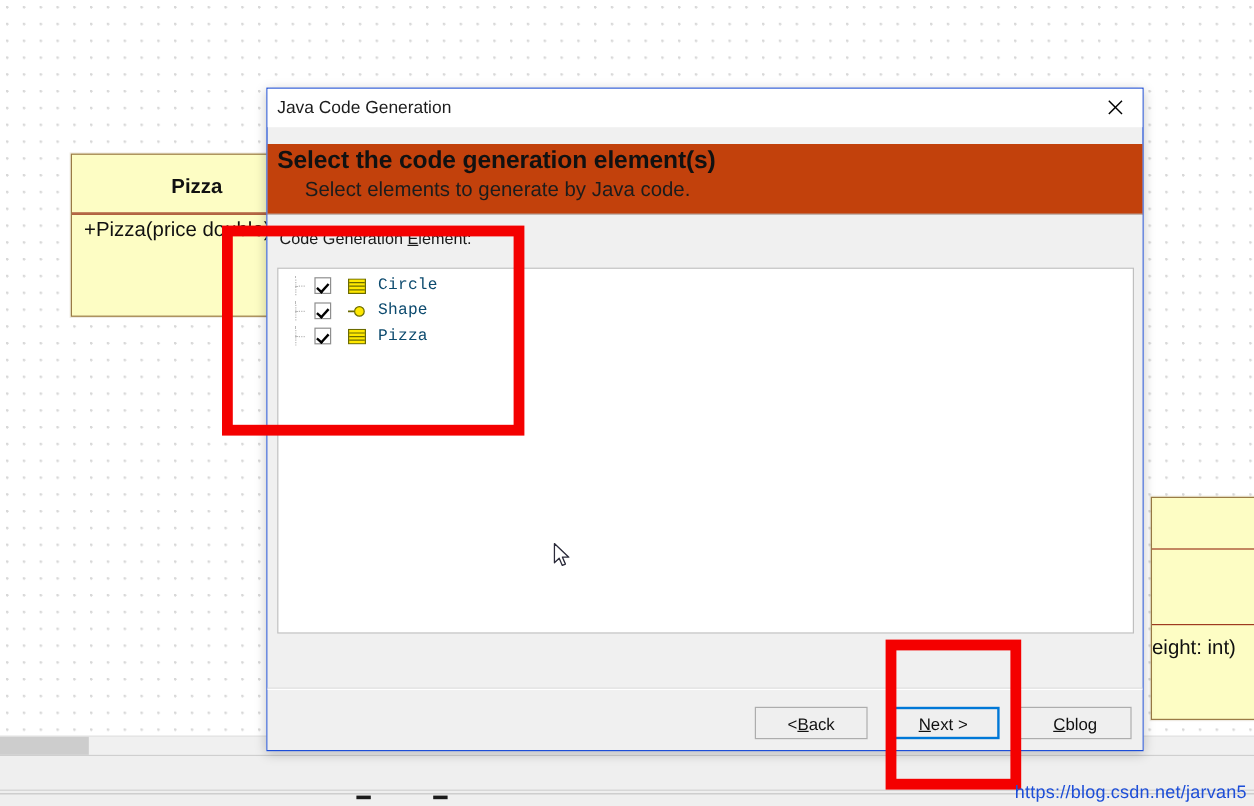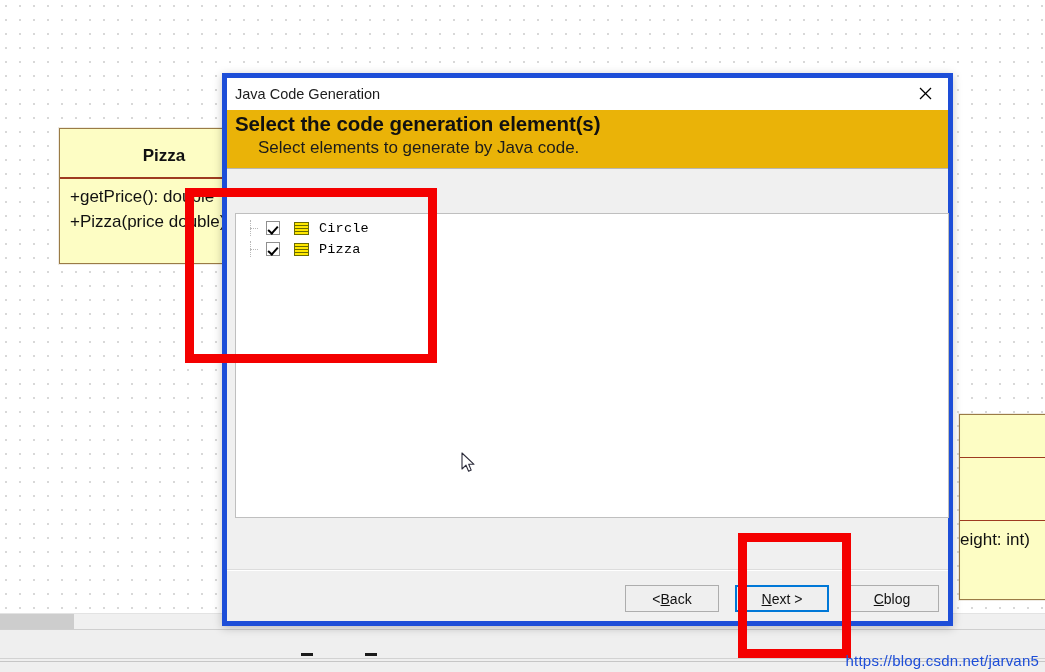--- a/index.html
+++ b/index.html
@@ -103,21 +103,21 @@
     width: 1045px; height: 1px;
     background: #c6c6c6;
   }
 
   
   #dialog {
     position: absolute;
     left: 222px; top: 73px;
     width: 731px; height: 553px;
     background: #f0f0f0;
-    border: 5px solid #1d4ed8;
+    border: 1px solid #1d4ed8;
     box-shadow: 0 2px 9px rgba(0,0,0,0.22);
     display: flex;
     flex-direction: column;
   }
 
   #dlg-titlebar {
     height: 32px;
     background: #ffffff;
     position: relative;
     flex: 0 0 auto;
@@ -131,25 +131,26 @@
   #dlg-close {
     position: absolute;
     right: 0; top: 0;
     width: 46px; height: 31px;
     display: flex; align-items: center; justify-content: center;
     cursor: default;
   }
   #dlg-close svg { display: block; }
 
   #dlg-header {
-    background: #eab308;
+    background: #c2410c;
     flex: 0 0 auto;
     padding: 2px 0 10px 0;
     border-bottom: 1px solid #b6b6b6;
     position: relative;
+    margin-top: 14px;
   }
   #dlg-heading {
     font-size: 20.5px;
     font-weight: bold;
     color: #111;
     margin: 0 0 2px 8px;
     letter-spacing: -0.1px;
   }
   #dlg-subheading {
     font-size: 17px;
@@ -221,21 +222,21 @@
   .tree-icon {
     width: 16px; height: 14px;
     margin-left: 14px;
     flex: 0 0 auto;
     display: flex; align-items: center;
   }
   .tree-text {
     margin-left: 9px;
     font-family: "Liberation Mono", "DejaVu Sans Mono", monospace;
     font-size: 13.5px;
-    color: #000000;
+    color: #0c4a6e;
     letter-spacing: 0.2px;
     white-space: nowrap;
   }
 
   
   .ghost-btn {
     position: absolute;
     width: 12px; height: 3px;
     background: #1b1b1b;
   }
@@ -309,21 +310,20 @@
 <body>
 
 <div id="root">
 
   <div id="canvas">
 
     <div class="uml-box" id="pizza-box">
       <div class="uml-row uml-title">Pizza</div>
       <div class="uml-sep"></div>
       <div class="uml-sep"></div>
-      <div class="uml-row" style="padding-bottom:0;">+getPrice(): double</div>
       <div class="uml-row" style="padding-top:0;">+Pizza(price double)</div>
     </div>
 
     <div class="uml-box" id="right-box">
       <div class="rb-head"></div>
       <div class="uml-sep"></div>
       <div class="rb-attr"></div>
       <div class="uml-sep"></div>
       <div class="rb-ops">
         <div class="uml-row" style="padding:6px 0 0 0;">eight: int)</div>
@@ -352,39 +352,52 @@
       </div>
     </div>
 
     <div id="dlg-header">
       <div id="dlg-heading">Select the code generation element(s)</div>
       <div id="dlg-subheading">Select elements to generate by Java code.</div>
     </div>
 
     <div id="dlg-body">
 
+      <div id="list-label"><span>Code Generation </span><u>E</u><span>lement:</span></div>
 
       <div id="element-list">
 
         <div class="tree-row">
           <span class="tree-guide"></span>
           <span class="tree-guide-h"></span>
           <span class="tree-check"></span>
           <span class="tree-icon">
             <svg width="15" height="13" viewBox="0 0 15 13" aria-hidden="true">
               <rect x="0.5" y="0.5" width="14" height="12" fill="#ffe800" stroke="#6b6b00"></rect>
               <line x1="1" y1="3.5" x2="14" y2="3.5" stroke="#6b6b00"></line>
               <line x1="1" y1="6.5" x2="14" y2="6.5" stroke="#6b6b00"></line>
               <line x1="1" y1="9.5" x2="14" y2="9.5" stroke="#6b6b00"></line>
             </svg>
           </span>
           <span class="tree-text">Circle</span>
         </div>
 
 
+        <div class="tree-row">
+          <span class="tree-guide"></span>
+          <span class="tree-guide-h"></span>
+          <span class="tree-check"></span>
+          <span class="tree-icon">
+            <svg width="16" height="13" viewBox="0 0 16 13" aria-hidden="true">
+              <line x1="0" y1="6.5" x2="5" y2="6.5" stroke="#6b6b00" stroke-width="1.4"></line>
+              <circle cx="9.5" cy="6.5" r="4" fill="#ffe800" stroke="#6b6b00"></circle>
+            </svg>
+          </span>
+          <span class="tree-text">Shape</span>
+        </div>
 
         <div class="tree-row">
           <span class="tree-guide"></span>
           <span class="tree-guide-h"></span>
           <span class="tree-check"></span>
           <span class="tree-icon">
             <svg width="15" height="13" viewBox="0 0 15 13" aria-hidden="true">
               <rect x="0.5" y="0.5" width="14" height="12" fill="#ffe800" stroke="#6b6b00"></rect>
               <line x1="1" y1="3.5" x2="14" y2="3.5" stroke="#6b6b00"></line>
               <line x1="1" y1="6.5" x2="14" y2="6.5" stroke="#6b6b00"></line>

